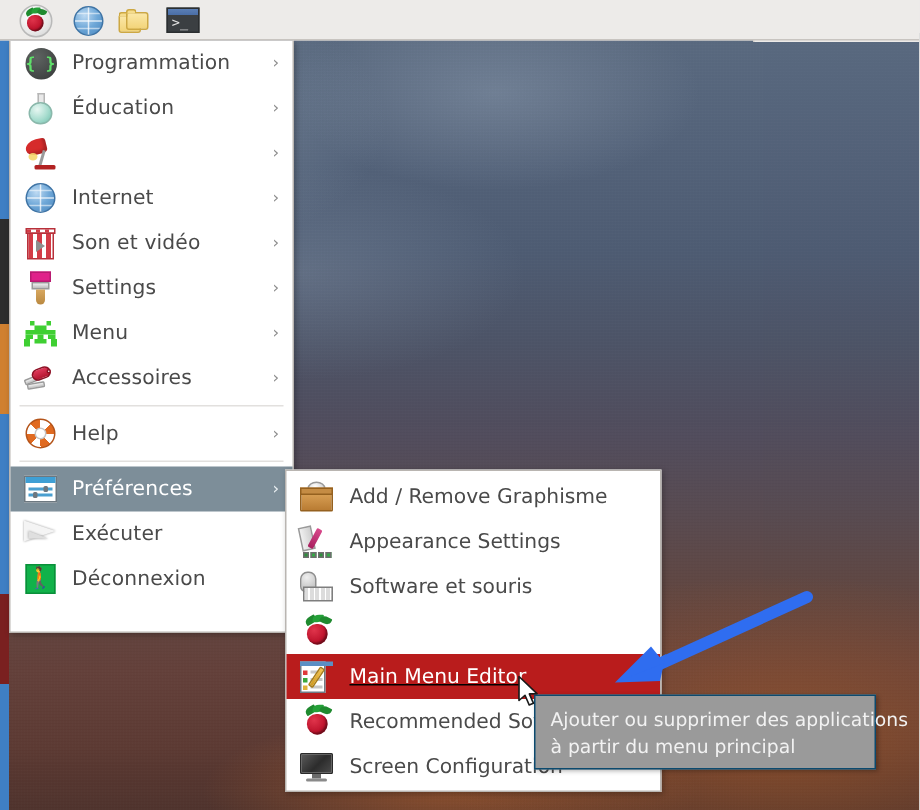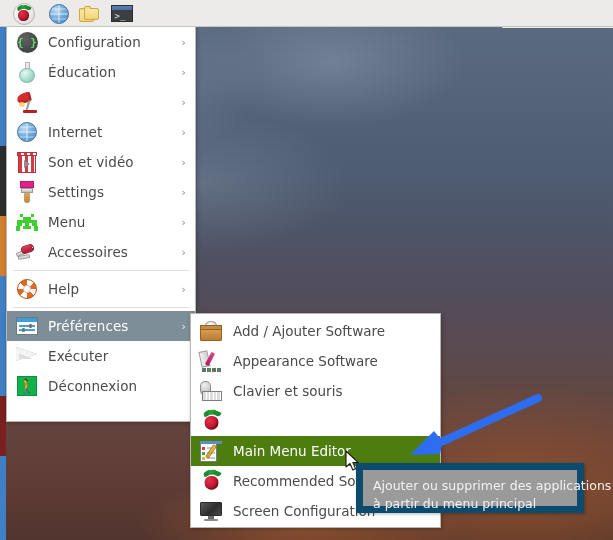--- a/index.html
+++ b/index.html
@@ -357,21 +357,21 @@
     padding-top: 2px;
   }
   .si {
     display:flex; align-items:center; height:30px; padding-left: 8px; cursor: default;
   }
   .si .si-icon {
     width:24px; height:24px; flex:0 0 24px; margin-right:10px;
     display:flex; align-items:center; justify-content:center;
   }
   .si .si-label { font-size:13.5px; color:#4a4a4a; white-space:nowrap; }
-  .si.selected { background:#4d7c0f; }
+  .si.selected { background:#b91c1c;text-decoration:underline; }
   .si.selected .si-label { color:#ffffff; }
 
   .ic-addrem { position:relative; width:22px; height:20px; }
   .ic-addrem .case {
     position:absolute; left:0; bottom:0; width:22px; height:13px;
     background: linear-gradient(to bottom,#d9a055,#b97c33);
     border:1px solid #95611f; box-sizing:border-box; border-radius:1px;
   }
   .ic-addrem .lid {
     position:absolute; left:0; top:4px; width:22px; height:5px;
@@ -444,21 +444,21 @@
     position:absolute; left:4px; bottom:0; width:14px; height:2px; background:#8a8a8a; border-radius:1px;
   }
 
   .berry-sm { transform: scale(1.25); transform-origin: center; }
 
   
   #tooltip {
     position: absolute; left: 356px; top: 463px;
     width: 228px; height: 50px;
     background: #9a9a9a;
-    border: 7px solid #0c4a6e;
+    border: 1px solid #0c4a6e;
     box-sizing: border-box;
     z-index: 34;
     padding: 7px 10px;
     box-shadow: 1px 1px 3px rgba(0,0,0,.3);
   }
   #tooltip .tl {
     font-size: 12.5px; color: #f2f2f2; line-height: 18px; white-space: nowrap;
   }
 
   
@@ -516,21 +516,21 @@
       </span>
     </div>
   </div>
 
   <div id="main-menu">
 
     <div class="mi">
       <span class="mi-icon">
           <span class="ic-prog">{ }</span>
         </span>
-      <span class="mi-label">Configuration</span>
+      <span class="mi-label">Programmation</span>
       <span class="mi-arrow">›</span>
     </div>
 
     <div class="mi">
       <span class="mi-icon">
         <span class="ic-flask">
             <span class="neck"></span>
             <span class="bulb"></span>
           </span>
       </span>
@@ -663,45 +663,45 @@
   <div id="submenu">
 
     <div class="si">
       <span class="si-icon">
         <span class="ic-addrem">
             <span class="disc"></span>
             <span class="case"></span>
             <span class="lid"></span>
           </span>
       </span>
-      <span class="si-label">Add / Ajouter Software</span>
+      <span class="si-label">Add / Remove Graphisme</span>
     </div>
 
     <div class="si">
       <span class="si-icon">
         <span class="ic-appear">
             <span class="ruler"></span>
             <span class="pencil"></span>
           <span class="sw s1"></span>
             <span class="sw s2"></span>
             <span class="sw s3"></span>
             <span class="sw s4"></span>
           </span>
       </span>
-      <span class="si-label">Appearance Software</span>
+      <span class="si-label">Appearance Settings</span>
     </div>
 
     <div class="si">
       <span class="si-icon">
         <span class="ic-kbd">
             <span class="mouse"></span>
             <span class="kb"></span>
           </span>
       </span>
-      <span class="si-label">Clavier et souris</span>
+      <span class="si-label">Software et souris</span>
     </div>
 
     <div class="si">
       <span class="si-icon">
         <span class="berry berry-sm">
             <span class="leaf l1"></span>
             <span class="leaf l2"></span>
             <span class="leaf l3"></span>
             <span class="body"></span>
           </span>

